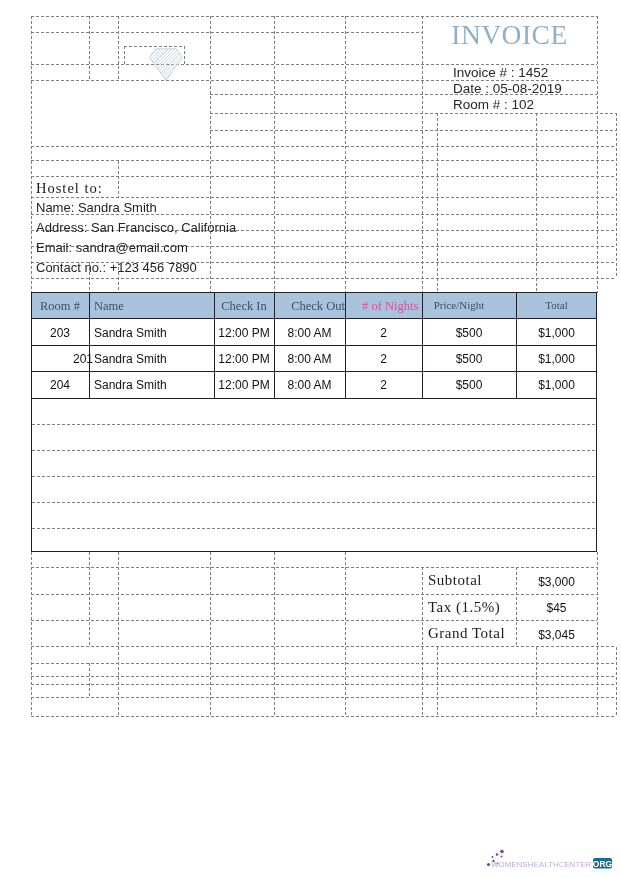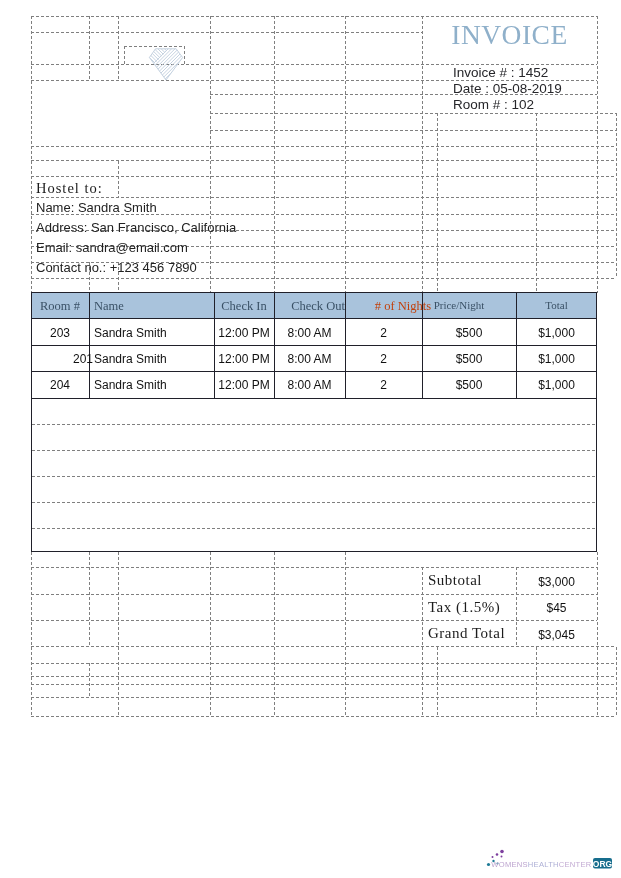--- a/index.html
+++ b/index.html
@@ -150,21 +150,21 @@
 
 
 <div class="abs serif" style="left:36px;top:180px;font-size:14.5px;letter-spacing:1px;color:#1b1b1b;">Hostel to:</div>
 
 <div class="abs" style="left:36px;top:197.5px;font-size:13px;line-height:20px;color:#222;">Name: Sandra Smith<br>Address: San Francisco, California<br>Email: sandra@email.com<br>Contact no.: +123 456 7890</div>
 
 <div class="abs serif" style="left:31px;top:299px;width:58px;text-align:center;font-size:12.5px;color:#3a5166;">Room #</div>
 <div class="abs serif" style="left:94px;top:299px;font-size:12.5px;color:#3a5166;">Name</div>
 <div class="abs serif" style="left:214px;top:299px;width:60px;text-align:center;font-size:12.5px;color:#3a5166;">Check In</div>
 <div class="abs serif" style="left:274px;top:299px;width:71px;text-align:right;font-size:12.5px;color:#3a5166;">Check Out</div>
-<div class="abs serif" style="left:354px;top:299px;width:77px;text-align:right;font-size:12.5px;color:#c2410c;"># of Nights</div>
+<div class="abs serif" style="left:362px;top:299px;width:77px;text-align:left;font-size:12.5px;color:#ec4899;"># of Nights</div>
 <div class="abs serif" style="left:412px;top:299px;width:94px;text-align:center;font-size:11px;color:#3a5166;">Price/Night</div>
 <div class="abs serif" style="left:516px;top:299px;width:81px;text-align:center;font-size:11px;color:#3a5166;">Total</div>
 
 <div class="abs" style="left:31px;top:325.5px;width:58px;text-align:center;font-size:12px;color:#111;">203</div>
 <div class="abs" style="left:94px;top:325.5px;font-size:12px;color:#111;">Sandra Smith</div>
 <div class="abs" style="left:214px;top:325.5px;width:60px;text-align:center;font-size:12px;color:#111;">12:00 PM</div>
 <div class="abs" style="left:274px;top:325.5px;width:71px;text-align:center;font-size:12px;color:#111;">8:00 AM</div>
 <div class="abs" style="left:345px;top:325.5px;width:77px;text-align:center;font-size:12px;color:#111;">2</div>
 <div class="abs" style="left:422px;top:325.5px;width:94px;text-align:center;font-size:12px;color:#111;">$500</div>
 <div class="abs" style="left:516px;top:325.5px;width:81px;text-align:center;font-size:12px;color:#111;">$1,000</div>

